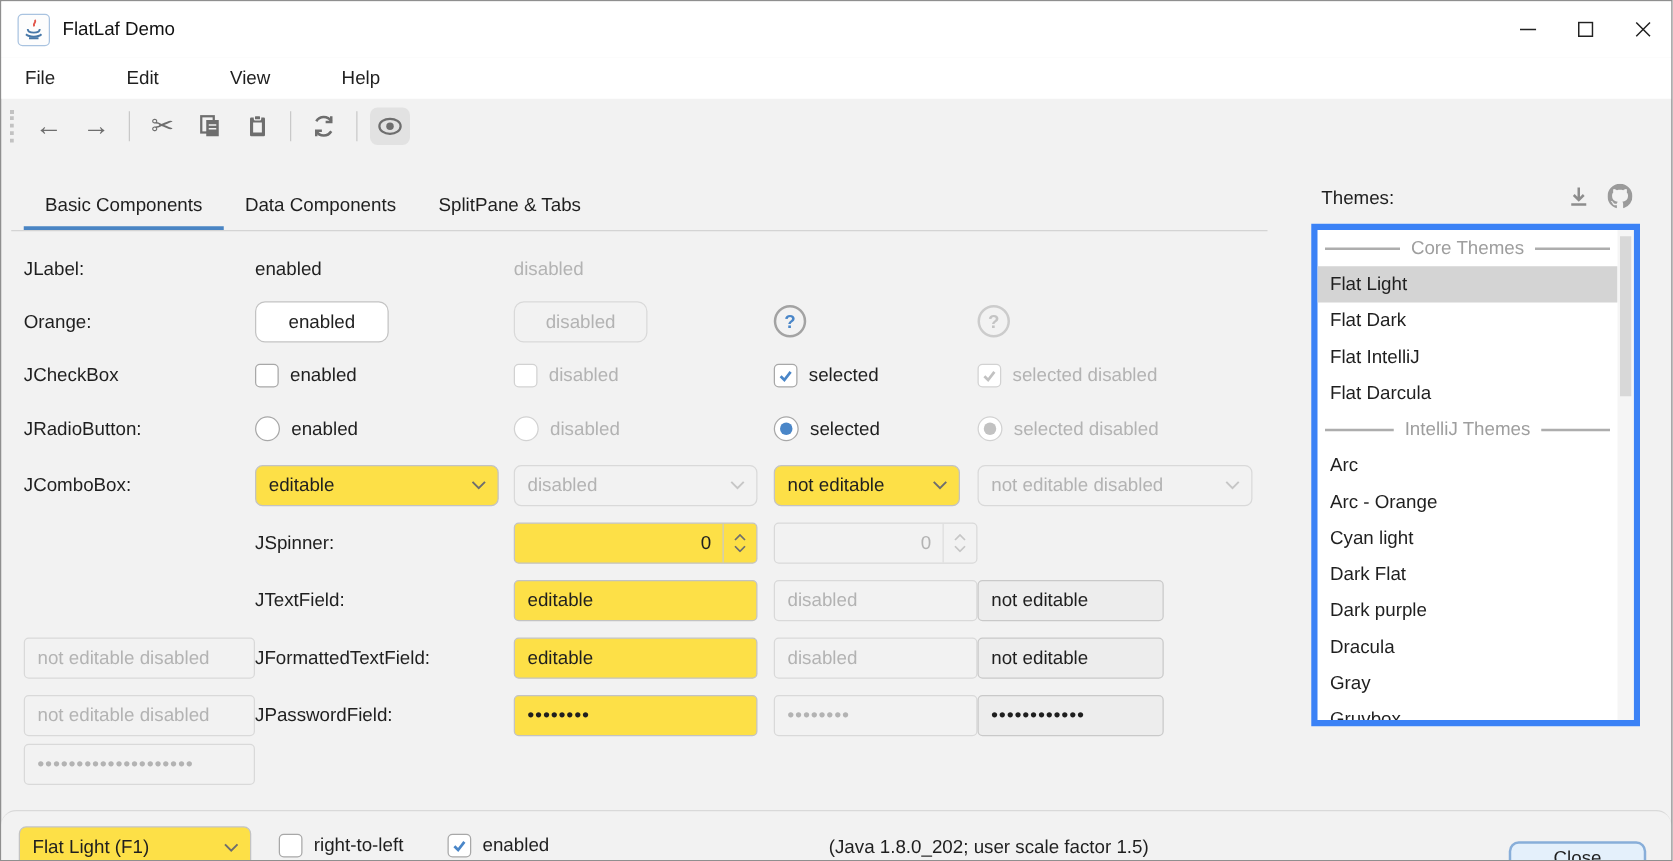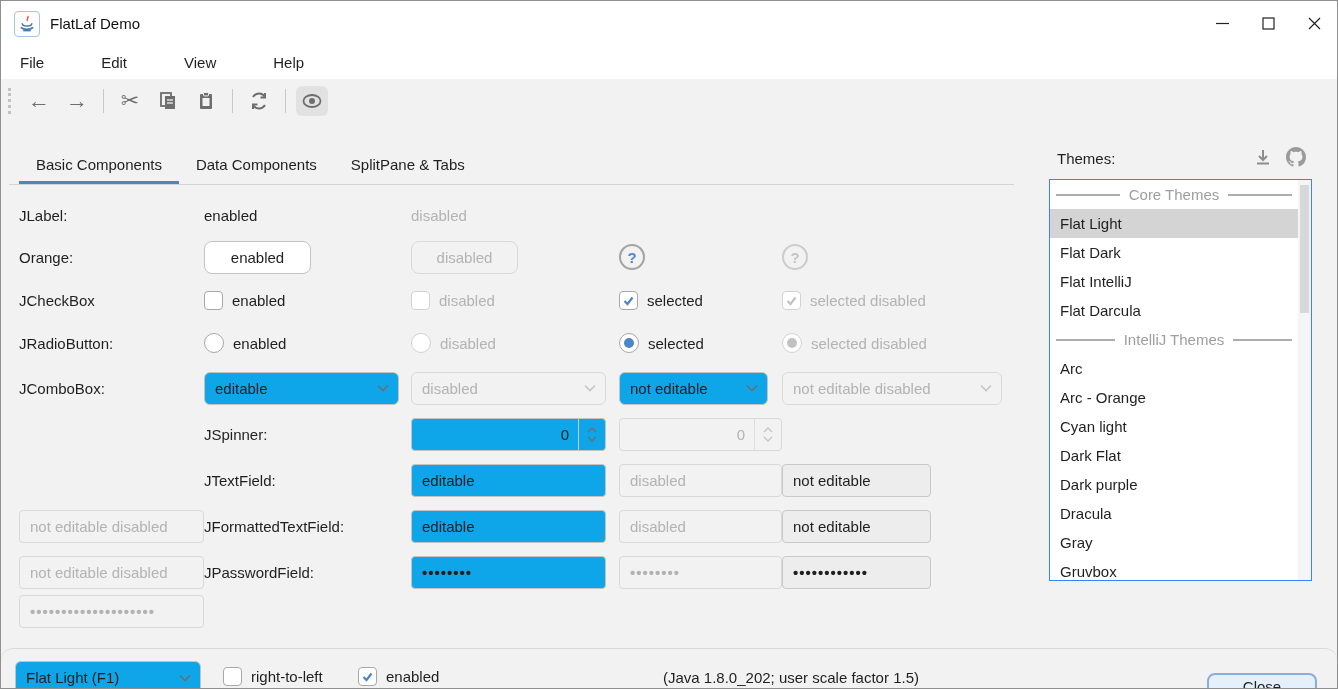--- a/index.html
+++ b/index.html
@@ -39,34 +39,34 @@
   .btn.dis { background:transparent; border-color:#d9d9d9; color:#b3b3b3; }
   .help-btn { width:26px; height:26px; border-radius:50%; border:2px solid #a3a3a3; background:transparent; display:flex; align-items:center; justify-content:center; font-size:15px; font-weight:bold; color:#4a86c8; }
   .help-btn.dis { border-color:#cccccc; color:#c4c4c4; }
   .cb { width:19px; height:19px; border:1px solid #a8a8a8; border-radius:4px; background:#fff; display:flex; align-items:center; justify-content:center; flex:none; }
   .cb.dis { border-color:#d2d2d2; }
   .radio { width:20px; height:20px; border:1px solid #a8a8a8; border-radius:50%; background:#fff; position:relative; flex:none; }
   .radio.dis { border-color:#d2d2d2; }
   .radio.sel::after { content:""; position:absolute; inset:4px; border-radius:50%; background:#4a86c8; }
   .radio.sel.dis::after { background:#c2c2c2; }
   .ctl-label { margin-left:9px; }
-  .field { height:33px; border:1px solid #c3c3c3; background:#0ea5e9; border-radius:4px; display:flex; align-items:center; padding:0 10px; font-size:15px; color:#1f1f1f; }
+  .field { height:33px; border:1px solid #c3c3c3; background:#fde047; border-radius:4px; display:flex; align-items:center; padding:0 10px; font-size:15px; color:#1f1f1f; }
   .field.gray { background:#ededed; border-color:#c9c9c9; }
   .field.dis { background:transparent; border-color:#d9d9d9; color:#b3b3b3; }
   .w195 { width:195px; } .w149 { width:149px; } .w220 { width:220px; }
   .combo { border-radius:6px; justify-content:space-between; padding-right:9px; }
   .spinner { padding:0; }
   .sp-val { flex:1; text-align:right; padding-right:9px; }
   .sp-arrows { width:27px; height:100%; border-left:1px solid #c9c9c9; display:flex; flex-direction:column; align-items:center; justify-content:center; gap:3px; }
   .dis .sp-arrows { border-left-color:#dddddd; }
   .pwd { letter-spacing:1px; font-weight:bold; }
   
   .themes-label { position:absolute; top:149px; left:1056px; font-size:15px; }
   .themes-icons { position:absolute; top:146px; left:1253px; display:flex; gap:14px; align-items:center; }
-  .themes-list { position:absolute; top:178px; left:1048px; width:263px; height:402px; background:#fff; border:1px solid #3b82f6; overflow:hidden; }
+  .themes-list { position:absolute; top:178px; left:1048px; width:263px; height:402px; background:#fff; border:5px solid #3b82f6; overflow:hidden; }
   .list-inner { position:absolute; top:0; left:0; right:13px; }
   .list-item { height:29px; display:flex; align-items:center; padding-left:10px; font-size:15px; }
   .list-item.selected { background:#d4d4d4; }
   .list-sep { height:29px; display:flex; align-items:center; color:#9e9e9e; font-size:15px; padding:0 6px; }
   .list-sep::before, .list-sep::after { content:""; flex:1; height:2px; background:#adadad; }
   .list-sep::before { margin-right:9px; } .list-sep::after { margin-left:9px; }
   .scrollbar { position:absolute; top:0; right:0; width:13px; height:100%; background:#f5f5f5; }
   .scroll-thumb { position:absolute; top:5px; left:2px; width:9px; height:128px; background:#d8d8d8; }
   
   .statusbar { position:absolute; top:647px; left:0; width:100%; height:58px; border-top:1px solid #d9d9d9; background:#f2f2f2;border-radius:12px; }

